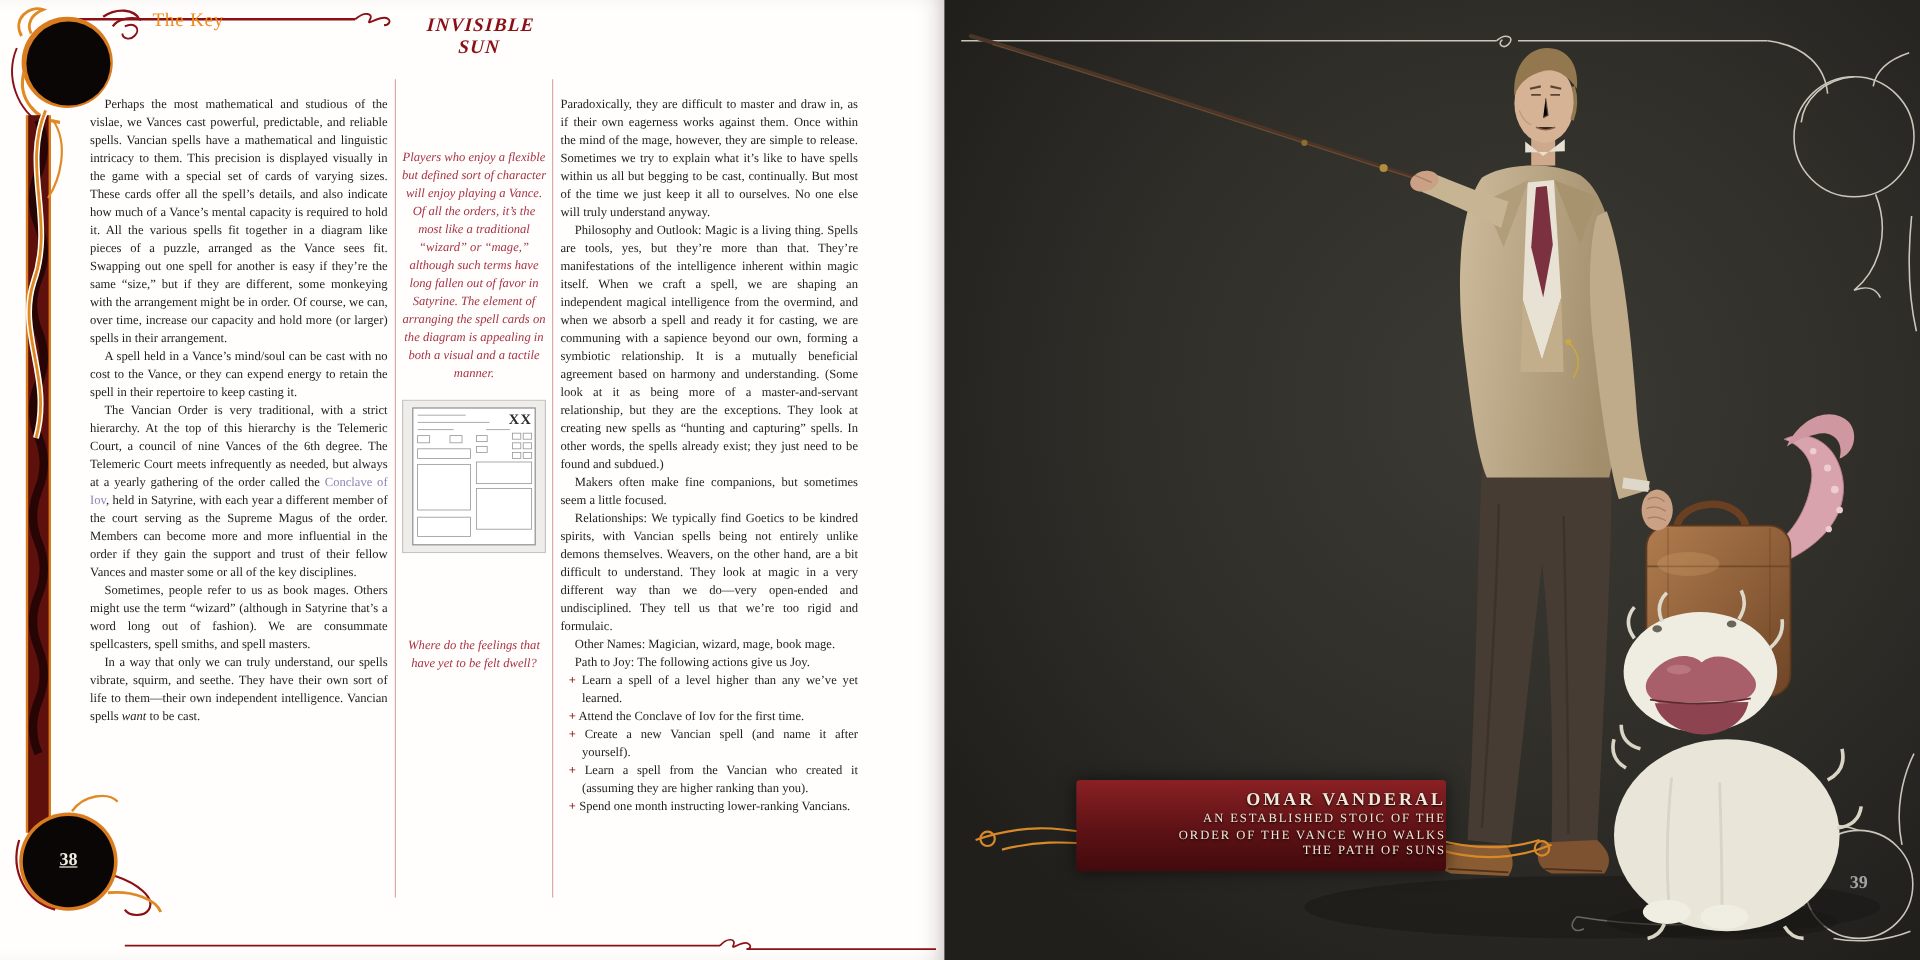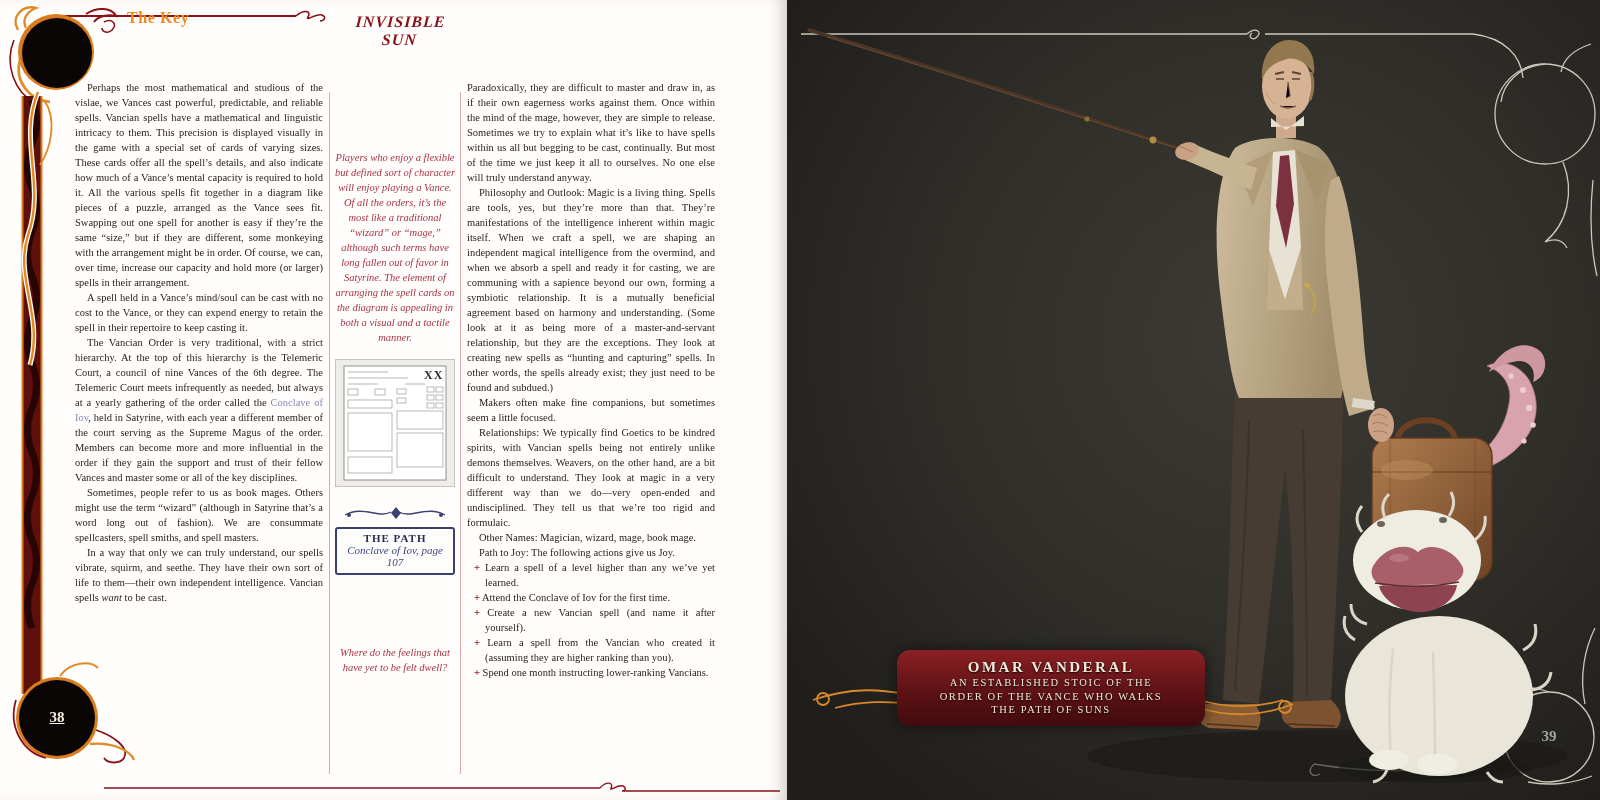--- a/index.html
+++ b/index.html
@@ -5,36 +5,36 @@
   * { margin:0; padding:0; box-sizing:border-box; }
   html,body { width:1600px; height:800px; background:#777; }
   .spread { position:relative; width:1600px; height:800px; overflow:hidden; background:#fff;
             font-family:"Liberation Serif", serif; }
 
   
   .page-left { position:absolute; left:0; top:0; width:787px; height:800px; background:#fffefd;
                box-shadow: inset -14px 0 20px -14px rgba(60,30,20,.35); }
   .orn-svg { position:absolute; left:0; top:0; pointer-events:none; }
 
-  .book-title { position:absolute; left:127px; top:9px; color:#ef8a1c; font-weight:bold;
+  .book-title { position:absolute; left:127px; top:9px; color:#ef8a1c; font-weight:normal;
                 font-size:16px; letter-spacing:.6px; }
   .logo { position:absolute; left:340px; top:13px; width:120px; text-align:center;
           color:#8a1016; font-style:italic; font-weight:bold; font-size:16px;
           letter-spacing:1px; text-transform:uppercase; transform:skewX(-4deg); }
 
   .col { position:absolute; top:80px; font-size:10.5px; line-height:15px; color:#201d1b;
          text-align:justify; }
   .col p { margin:0; text-indent:12px; }
   .col p.noind { text-indent:0; }
   .col1 { left:75px;  width:248px; }
   .col3 { left:467px; width:248px; }
   .xref { color:#8a87b5; text-decoration:none; cursor:pointer; }
   .col b { font-weight:normal; }
 
-  .col2 { position:absolute; left:329px; top:92px; width:132px; height:682px;
+  .col2 { position:absolute; left:329px; top:66px; width:132px; height:682px;
           border-left:1px solid #dea8a8; border-right:1px solid #dea8a8;
           display:flex; flex-direction:column; align-items:center; }
   .side-note { width:122px; margin-top:58px; color:#a93243; font-style:italic;
                font-size:10.5px; line-height:15px; text-align:center; }
   .side-note.q { margin-top:70px; }
   .card-fig { margin-top:14px; }
   .path-wrap { margin-top:16px; width:120px; text-align:center; }
   .path-box { border:2px solid #3a4170; border-radius:3px; background:#fdfdfc;
               padding:3px 4px 5px 4px; }
   .path-title { font-weight:bold; font-size:11px; letter-spacing:1px; color:#252c55; }
@@ -45,22 +45,22 @@
   .pagenum.left38 { left:37px; top:709px; width:40px;text-decoration:underline; }
   .pagenum.right39 { left:738px; top:728px; width:48px; color:#a3a3a3; }
 
   
   .page-right { position:absolute; left:787px; top:0; width:813px; height:800px;
                 background:#2b2a26; overflow:hidden; }
   .page-right svg.art { position:absolute; left:0; top:0; }
 
   .banner { position:absolute; left:110px; top:650px; width:308px; height:76px;
             background:linear-gradient(180deg,#8a2024 0%,#5d1215 55%,#420a0d 100%);
-            border-radius:13px; box-shadow:0 0 14px rgba(0,0,0,.55);
-            display:flex; flex-direction:column; justify-content:center; align-items:center;
+            border-radius:3px; box-shadow:0 0 14px rgba(0,0,0,.55);
+            display:flex; flex-direction:column; justify-content:center; align-items:flex-end;
             text-align:center; color:#f0e9da; z-index:3; }
   .banner .nm { font-size:15px; letter-spacing:2.5px; font-weight:bold;
                 text-shadow:0 1px 2px #000; }
   .banner .ln { font-size:10.5px; letter-spacing:1.6px; line-height:13.5px;
                 text-shadow:0 1px 2px #000; }
 </style>
 </head>
 <body>
 
 <div class="spread">
@@ -134,32 +134,20 @@
             <rect x="101" y="44" width="7" height="5"></rect>
           <rect x="13" y="41" width="44" height="8"></rect>
           <rect x="13" y="54" width="44" height="38"></rect>
           <rect x="62" y="52" width="46" height="18"></rect>
           <rect x="62" y="74" width="46" height="34"></rect>
           <rect x="13" y="98" width="44" height="16"></rect>
         </g>
         <text x="89" y="20" font-family="Liberation Serif, serif" font-size="12" font-weight="bold" fill="#2c2c2c" letter-spacing="1">XX</text>
       </svg>
 
-      <div class="path-wrap">
-        <svg width="112" height="20" viewBox="0 0 112 20">
-          <path d="M6,12 C24,2 40,16 52,9 M106,12 C88,2 72,16 60,9" fill="none" stroke="#3a4170" stroke-width="1.4"></path>
-          <path d="M52,10 l5,-6 l5,6 l-5,6 z" fill="#3a4170"></path>
-          <circle cx="10" cy="12" r="2" fill="#3a4170"></circle>
-            <circle cx="102" cy="12" r="2" fill="#3a4170"></circle>
-        </svg>
-        <div class="path-box">
-          <div class="path-title">THE PATH</div>
-          <div class="path-ref">Conclave of Iov, page 107</div>
-        </div>
-      </div>
 
       <div class="side-note q">Where do the feelings that have yet to be felt dwell?</div>
     </div>
 
     <div class="col col3">
       <p class="noind">Paradoxically, they are difficult to master and draw in, as if their own eagerness works against them. Once within the mind of the mage, however, they are simple to release. Sometimes we try to explain what it’s like to have spells within us all but begging to be cast, continually. But most of the time we just keep it all to ourselves. No one else will truly understand anyway.</p>
       <p><b>Philosophy and Outlook:</b><span> Magic is a living thing. Spells are tools, yes, but they’re more than that. They’re manifestations of the intelligence inherent within magic itself. When we craft a spell, we are shaping an independent magical intelligence from the overmind, and when we absorb a spell and ready it for casting, we are communing with a sapience beyond our own, forming a symbiotic relationship. It is a mutually beneficial agreement based on harmony and understanding. (Some look at it as being more of a master-and-servant relationship, but they are the exceptions. They look at creating new spells as “hunting and capturing” spells. In other words, the spells already exist; they just need to be found and subdued.)</span></p>
       <p>Makers often make fine companions, but sometimes seem a little focused.</p>
       <p><b>Relationships:</b><span> We typically find Goetics to be kindred spirits, with Vancian spells being not entirely unlike demons themselves. Weavers, on the other hand, are a bit difficult to understand. They look at magic in a very different way than we do—very open-ended and undisciplined. They tell us that we’re too rigid and formulaic.</span></p>
       <p><b>Other Names:</b><span> Magician, wizard, mage, book mage.</span></p>

